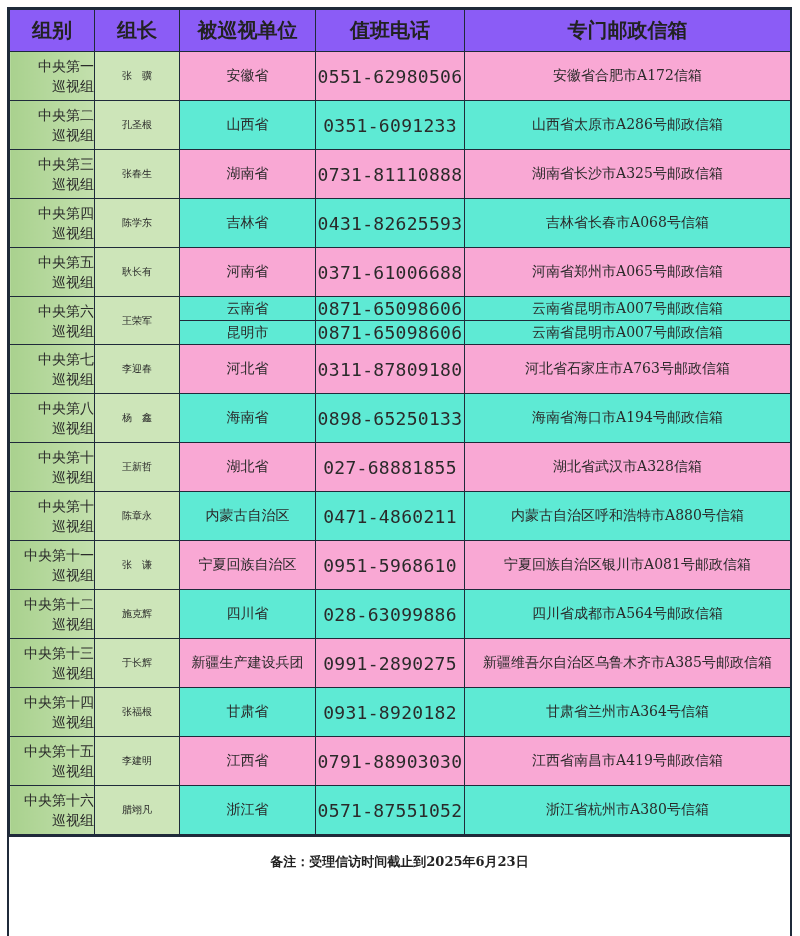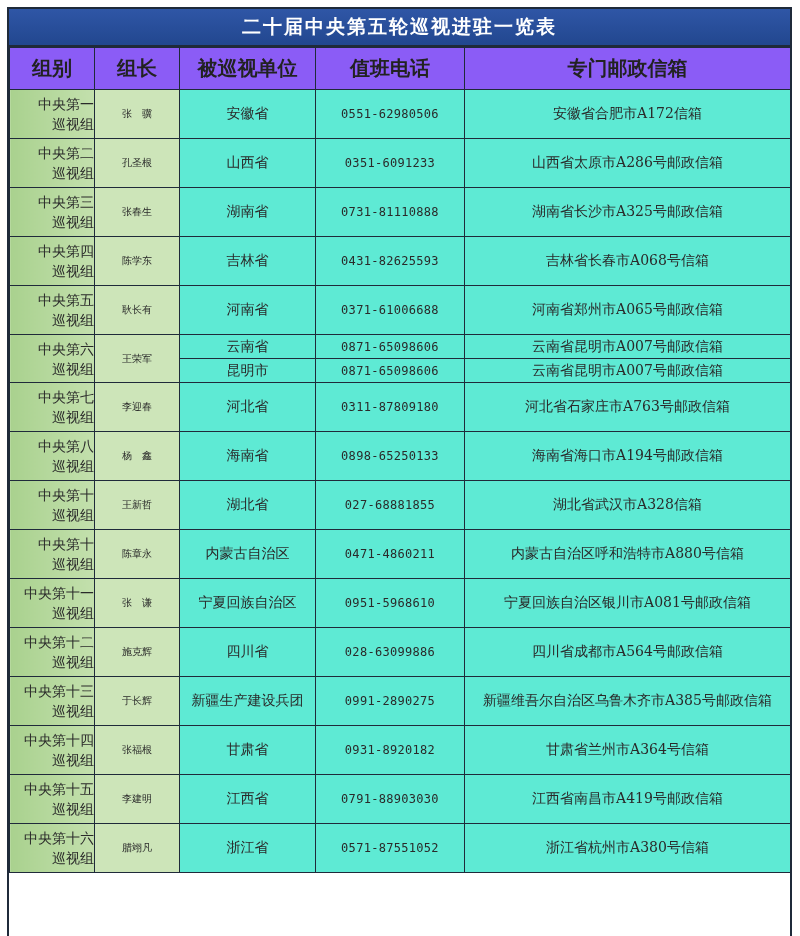--- a/index.html
+++ b/index.html
@@ -7,30 +7,29 @@
   .sheet { position: absolute; left: 7px; top: 7px; width: 785px; height: 929px; border-left: 2px solid #1f2a3a; border-right: 2px solid #1f2a3a; border-top: 2px solid #1f2a3a; box-sizing: border-box; background: #fff; }
   .title-bar { height: 38px; background: linear-gradient(#2f56a6, #22478f); color: #ffffff; display: flex; align-items: center; justify-content: center; font-family: "DejaVu Sans", sans-serif; font-weight: bold; font-size: 19px; letter-spacing: 2px; border-bottom: 2px solid #1f2a3a; box-sizing: border-box; }
   table { border-collapse: collapse; width: 781px; table-layout: fixed; }
   td, th { border: 1.5px solid #1f2a3a; text-align: center; vertical-align: middle; padding: 0; color: #2a2a2a; font-size: 14px; }
   th { background: #8b5cf6; height: 41px; font-weight: bold; font-size: 20px; color: #222; }
   td.group { background: linear-gradient(90deg, #a9d18e, #c3e0ad); font-family: "DejaVu Sans", sans-serif; font-size: 14px; line-height: 20px; text-align: right; }
   td.leader { background: #cde5b9; font-size: 10px; }
   tr.row td { height: 48px; }
   tr.half td { height: 23px; }
   tr.blue td.unit, tr.blue td.phone, tr.blue td.mail { background: #5eead4; }
-  tr.white td.unit, tr.white td.phone, tr.white td.mail { background: #5eead4; }
-  td.phone { font-family: "DejaVu Sans Mono", monospace; font-size: 12px; letter-spacing: 0.3px; }
+  tr.white td.unit, tr.white td.phone, tr.white td.mail { background: #f9a8d4; }
+  td.phone { font-family: "DejaVu Sans Mono", monospace; font-size: 18px; letter-spacing: 0.3px; }
   td.mail { font-size: 14px; }
   .footer { height: 50px; display: flex; align-items: center; justify-content: center; font-weight: bold; font-size: 13px; color: #222; border-top: 2px solid #1f2a3a; }
 </style>
 </head>
 <body>
 
 <div class="sheet">
-  <div class="title-bar">二十届中央第五轮巡视进驻一览表</div>
   <table>
     <colgroup>
       <col style="width:85px">
         <col style="width:85px">
         <col style="width:136px">
         <col style="width:149px">
         <col style="width:326px">
     </colgroup>
     <thead>
       <tr>
@@ -202,13 +201,14 @@
             <div>中央第十六</div>
             <div>巡视组</div>
           </td>
           <td class="leader" rowspan="1">腊翊凡</td>
           <td class="unit">浙江省</td>
           <td class="phone">0571-87551052</td>
           <td class="mail">浙江省杭州市A380号信箱</td>
         </tr>
       </tbody>
   </table>
+  <div class="footer">备注：受理信访时间截止到2025年6月23日</div>
 </div>
 
 </body></html>

